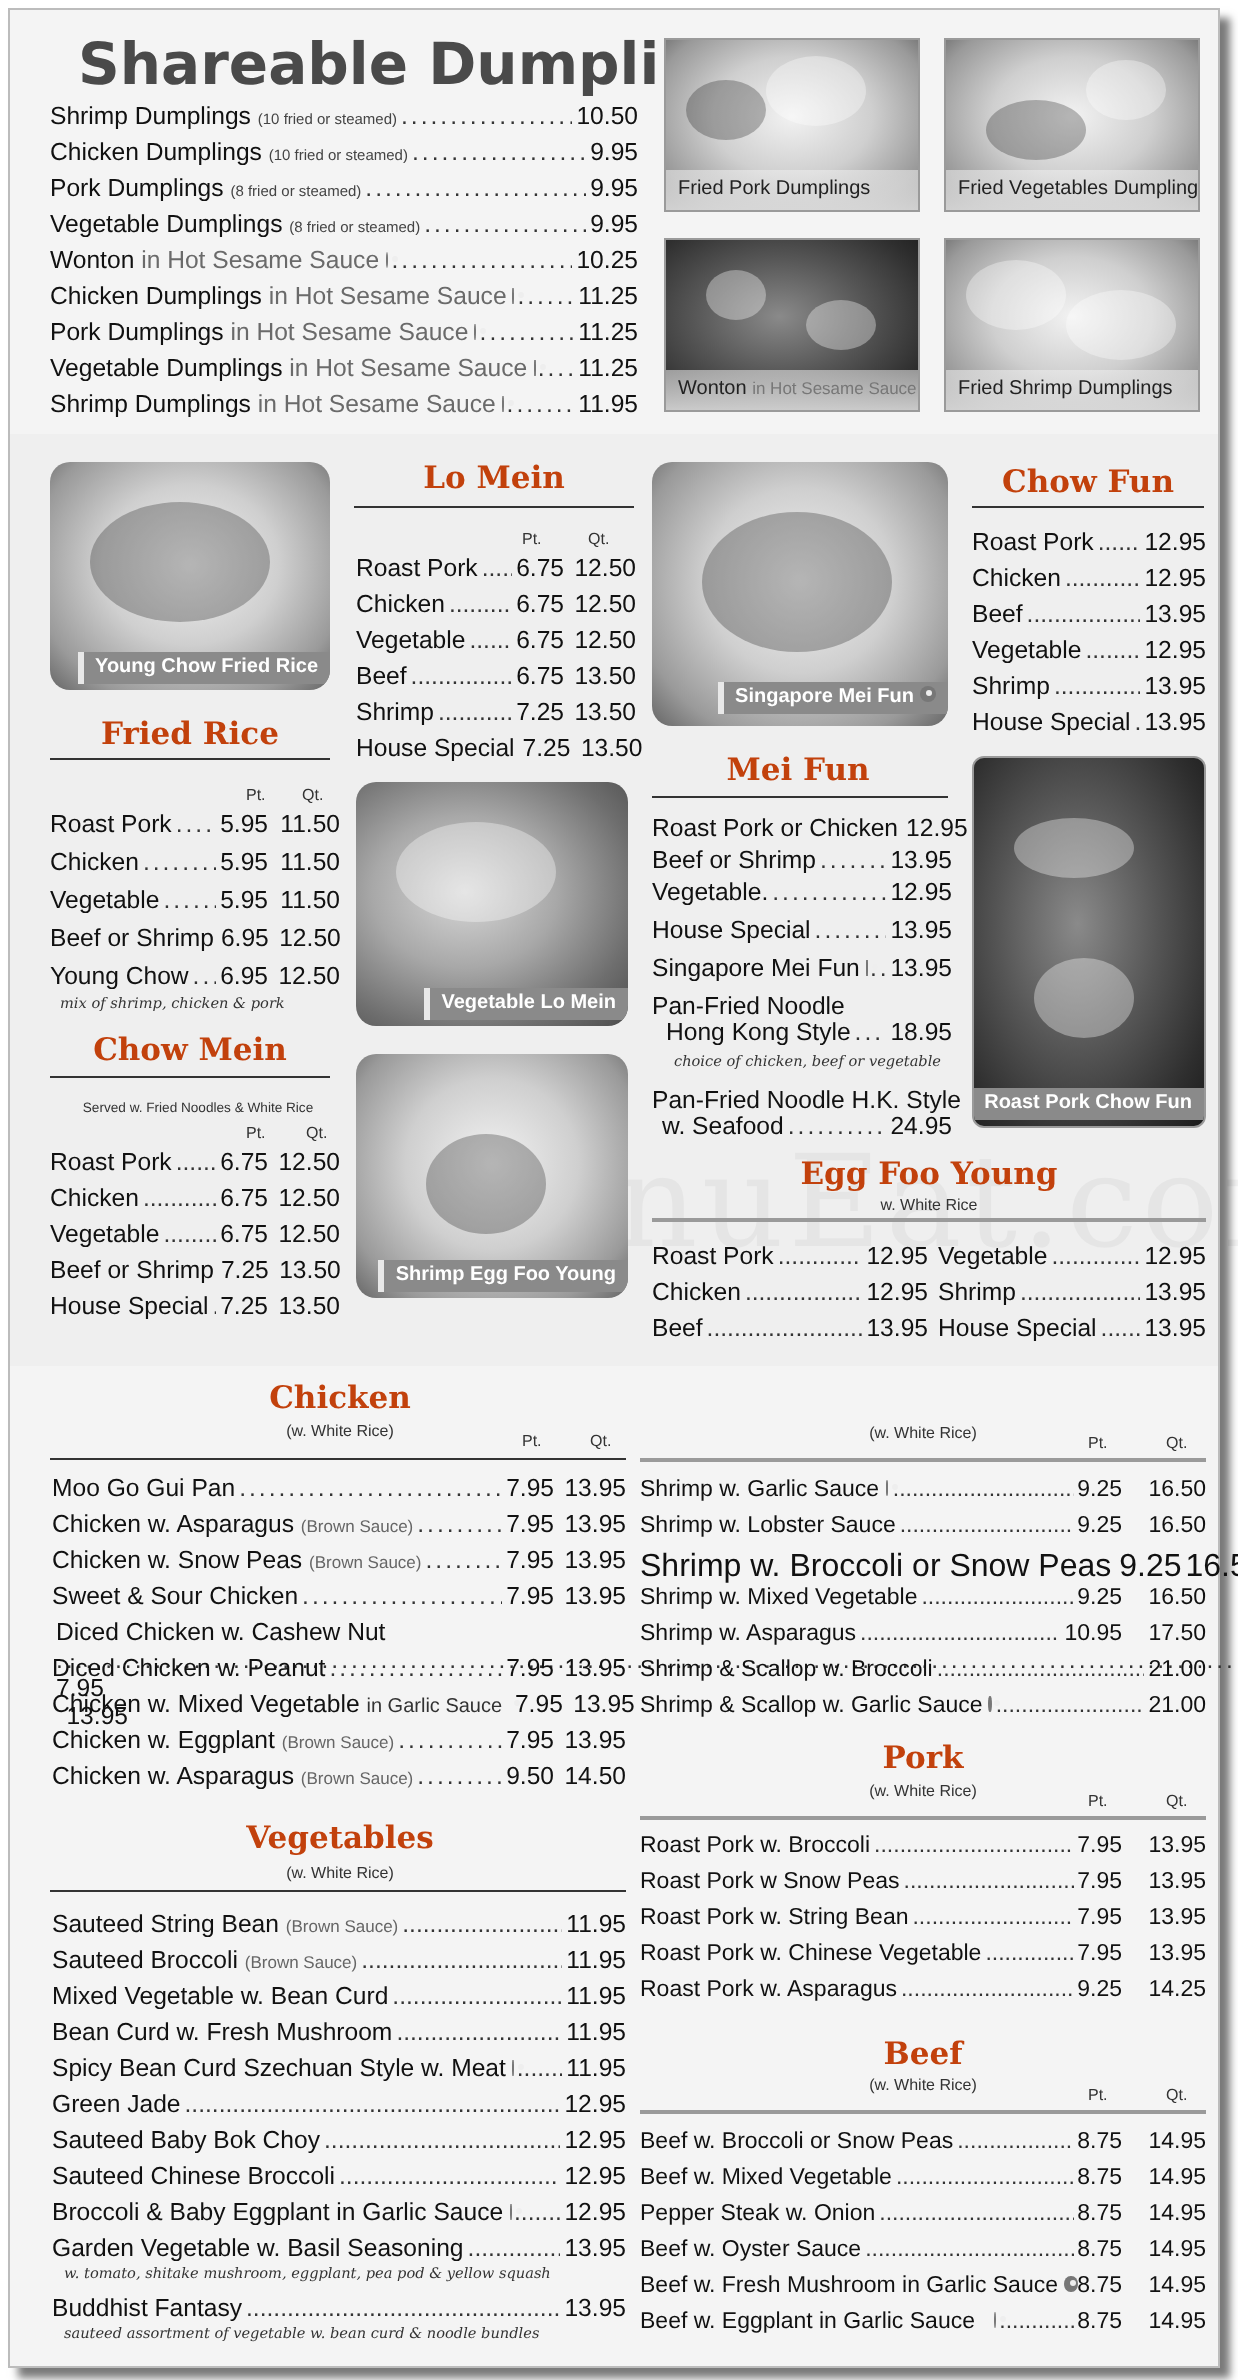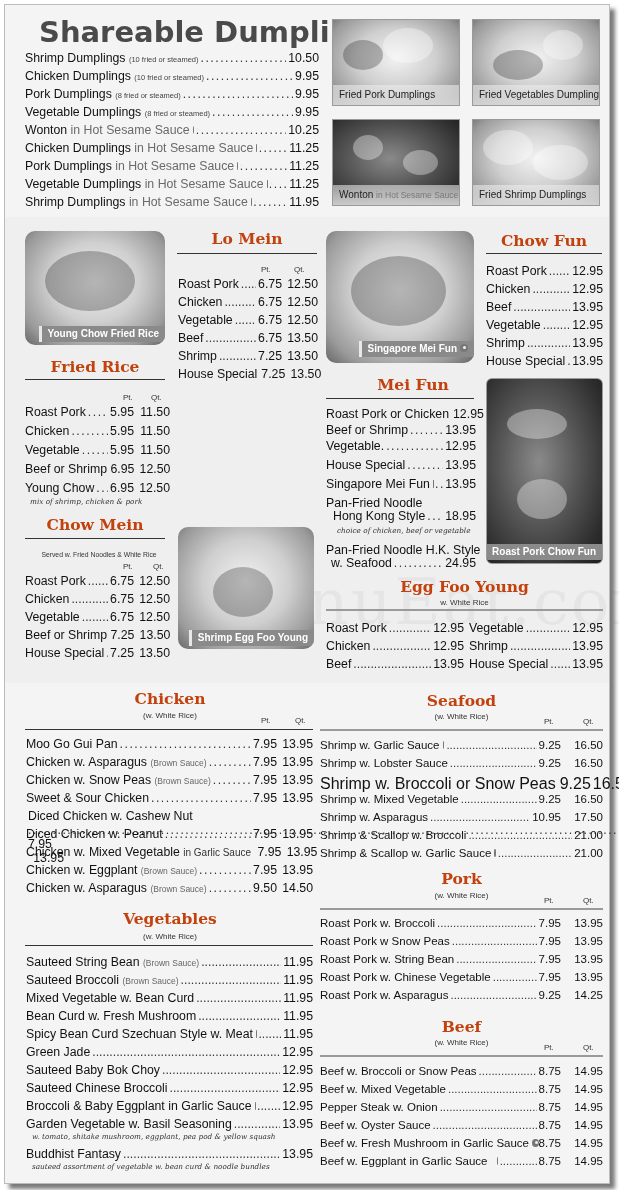--- a/index.html
+++ b/index.html
@@ -246,31 +246,35 @@
       <span class="price">7.25</span>
       <span class="qt">13.50</span>
     </div>
   <div class="row" style="left:173px;top:362px;width:140px;">
       <span class="name">House Special</span>
       <span class="dots tight"></span>
       <span class="price">7.25</span>
       <span class="qt">13.50</span>
     </div>
 
+  <div class="photo plate" style="left:173px;top:386px;width:136px;height:122px;">
+    <div class="blob" style="left:20px;top:20px;width:80px;height:50px;"></div>
+    <div class="caption-tag">Vegetable Lo Mein</div>
+  </div>
   <div class="photo light plate" style="left:173px;top:522px;width:136px;height:122px;">
     <div class="blob d" style="left:35px;top:40px;width:60px;height:50px;"></div>
     <div class="caption-tag">Shrimp Egg Foo Young</div>
   </div>
 
   <div class="photo light plate" style="left:321px;top:226px;width:148px;height:132px;">
     <div class="blob d" style="left:25px;top:25px;width:95px;height:70px;"></div>
     <div class="caption-tag" style="bottom:6px;"><span>Singapore Mei Fun</span><span class="spicy"></span></div>
   </div>
 
-  <div class="sec-title" style="left:334px;top:370px;width:148px;">Mei Fun</div>
+  <div class="sec-title" style="left:320px;top:370px;width:148px;">Mei Fun</div>
   <div class="sec-rule" style="left:321px;top:393px;width:148px;"></div>
   <div class="row" style="left:321px;top:402px;width:150px;">
       <span class="name">Roast Pork or Chicken</span>
       <span class="dots"></span>
       <span class="price">12.95</span>
     </div>
   <div class="row" style="left:321px;top:418px;width:150px;">
       <span class="name">Beef or Shrimp</span>
       <span class="dots"></span>
       <span class="price">13.95</span>
@@ -467,21 +471,20 @@
       <span class="price">13.95</span>
     </div>
   <div class="note" style="left:27px;top:1127px;">w. tomato, shitake mushroom, eggplant, pea pod &amp; yellow squash</div>
   <div class="row" style="left:21px;top:1142px;width:287px;">
       <span class="name">Buddhist Fantasy</span>
       <span class="dots tight"></span>
       <span class="price">13.95</span>
     </div>
   <div class="note" style="left:27px;top:1157px;">sauteed assortment of vegetable w. bean curd &amp; noodle bundles</div>
 
-  <div class="sec-title" style="left:315px;top:686px;width:283px;">Seafood</div>
   <div class="sub" style="left:315px;top:707px;width:283px;">(w. White Rice)</div>
   <div class="colhead" style="left:539px;top:712px;">Pt.</div>
   <div class="colhead" style="left:578px;top:712px;">Qt.</div>
   <div class="sec-rule gray" style="left:315px;top:724px;width:283px;"></div>
 
   <div class="row" style="left:315px;top:734px;width:283px;font-size:11.5px;">
       <span class="name">Shrimp w. Garlic Sauce</span>
       <span class="spicy"></span>
       <span class="dots tight"></span>
       <span class="price">9.25</span>

